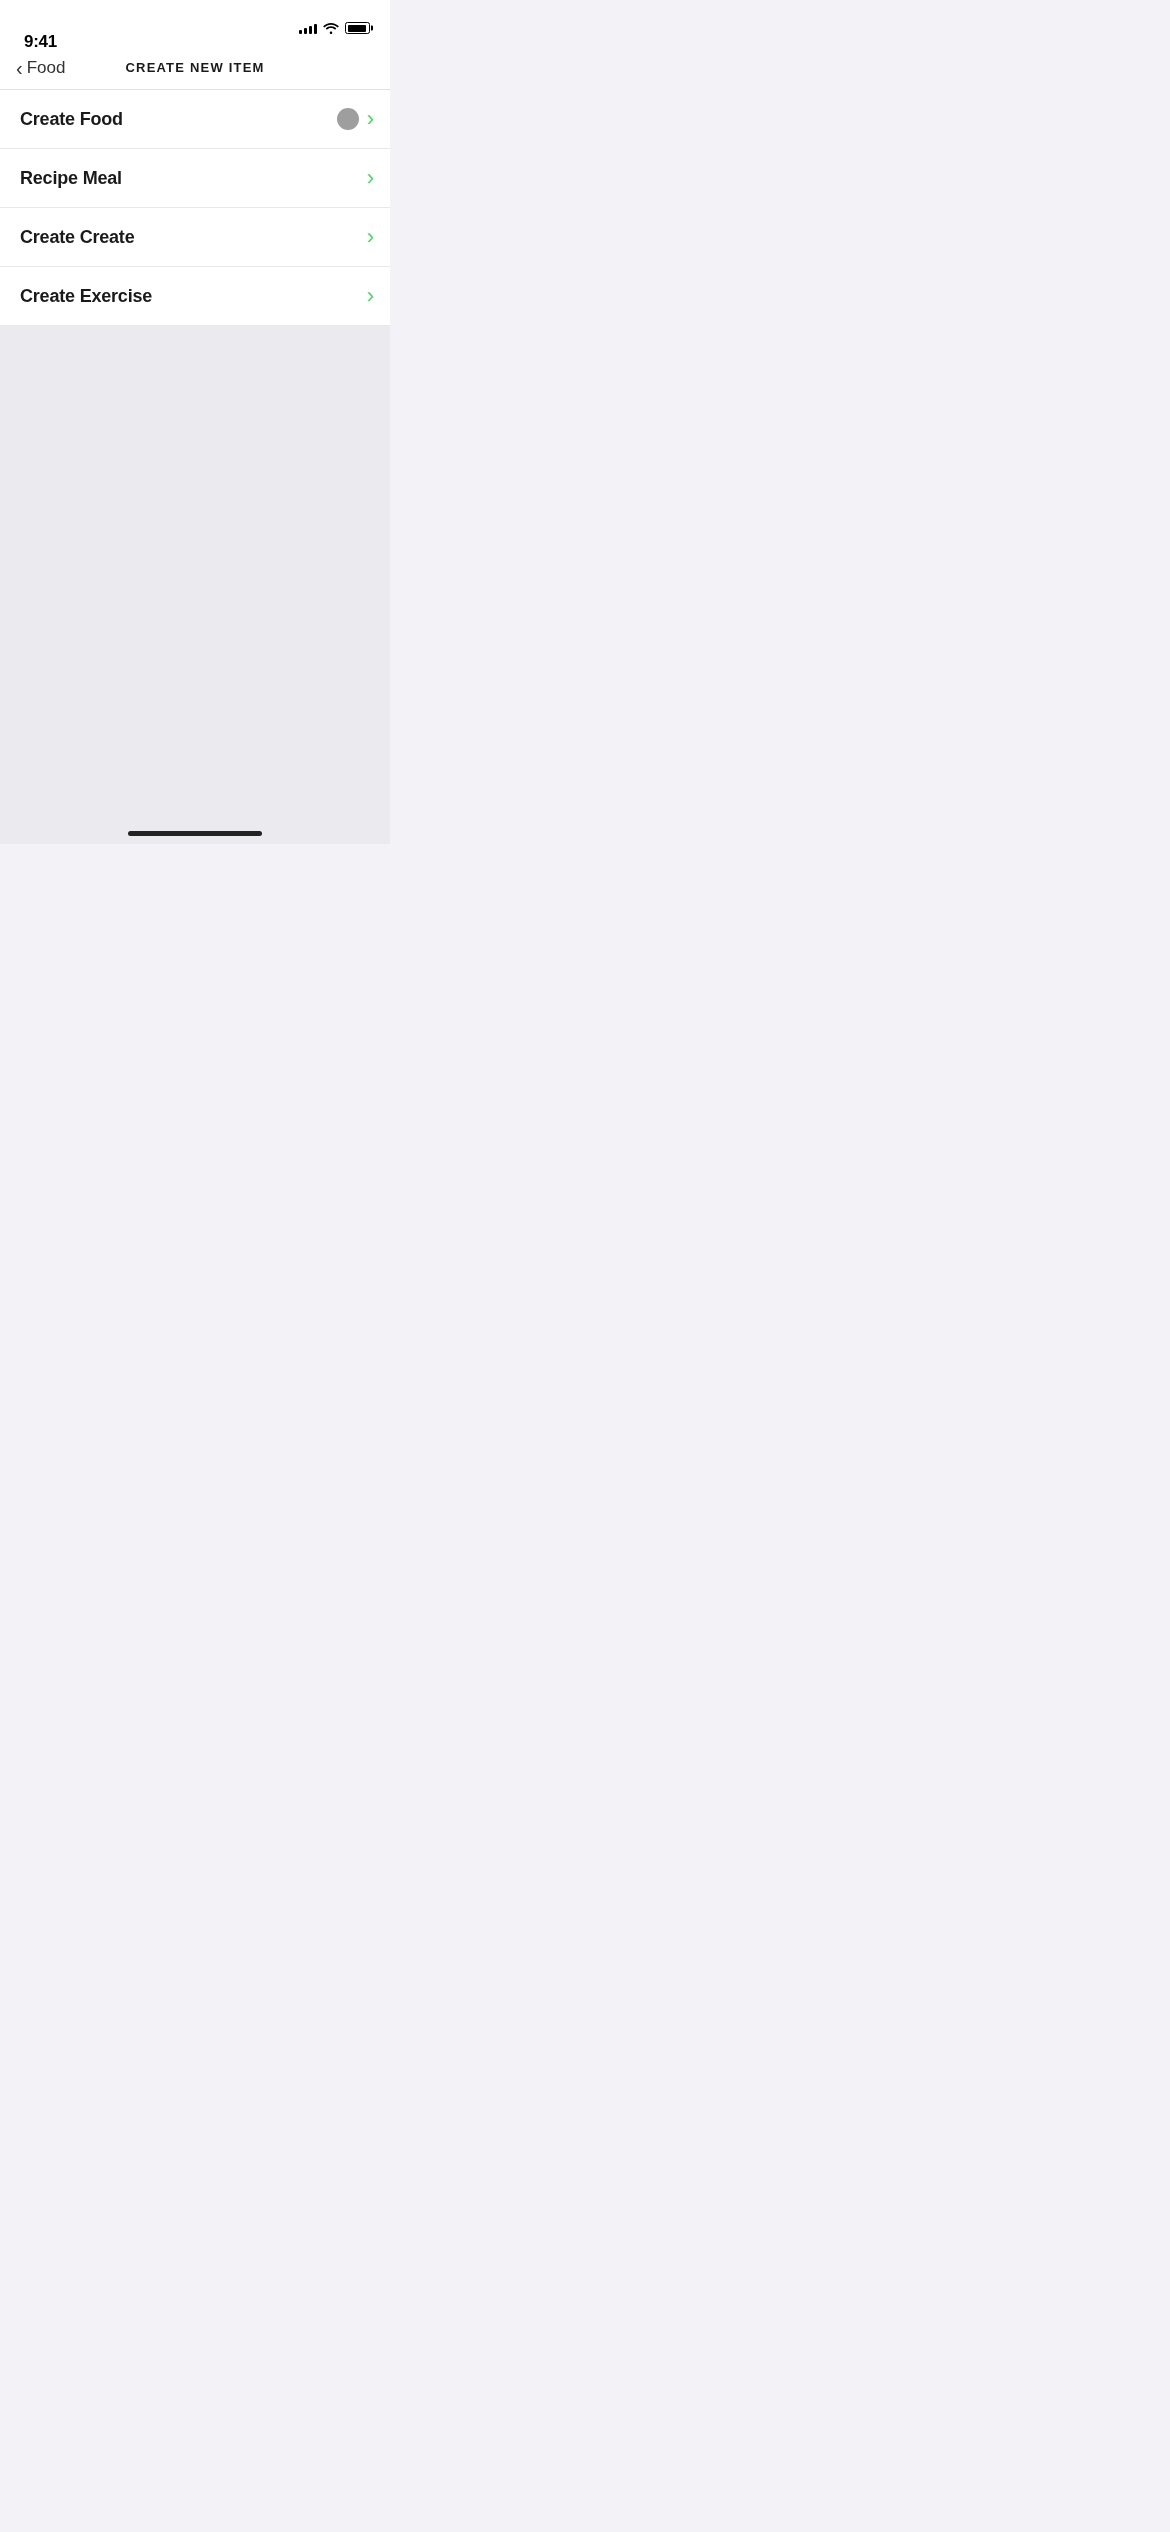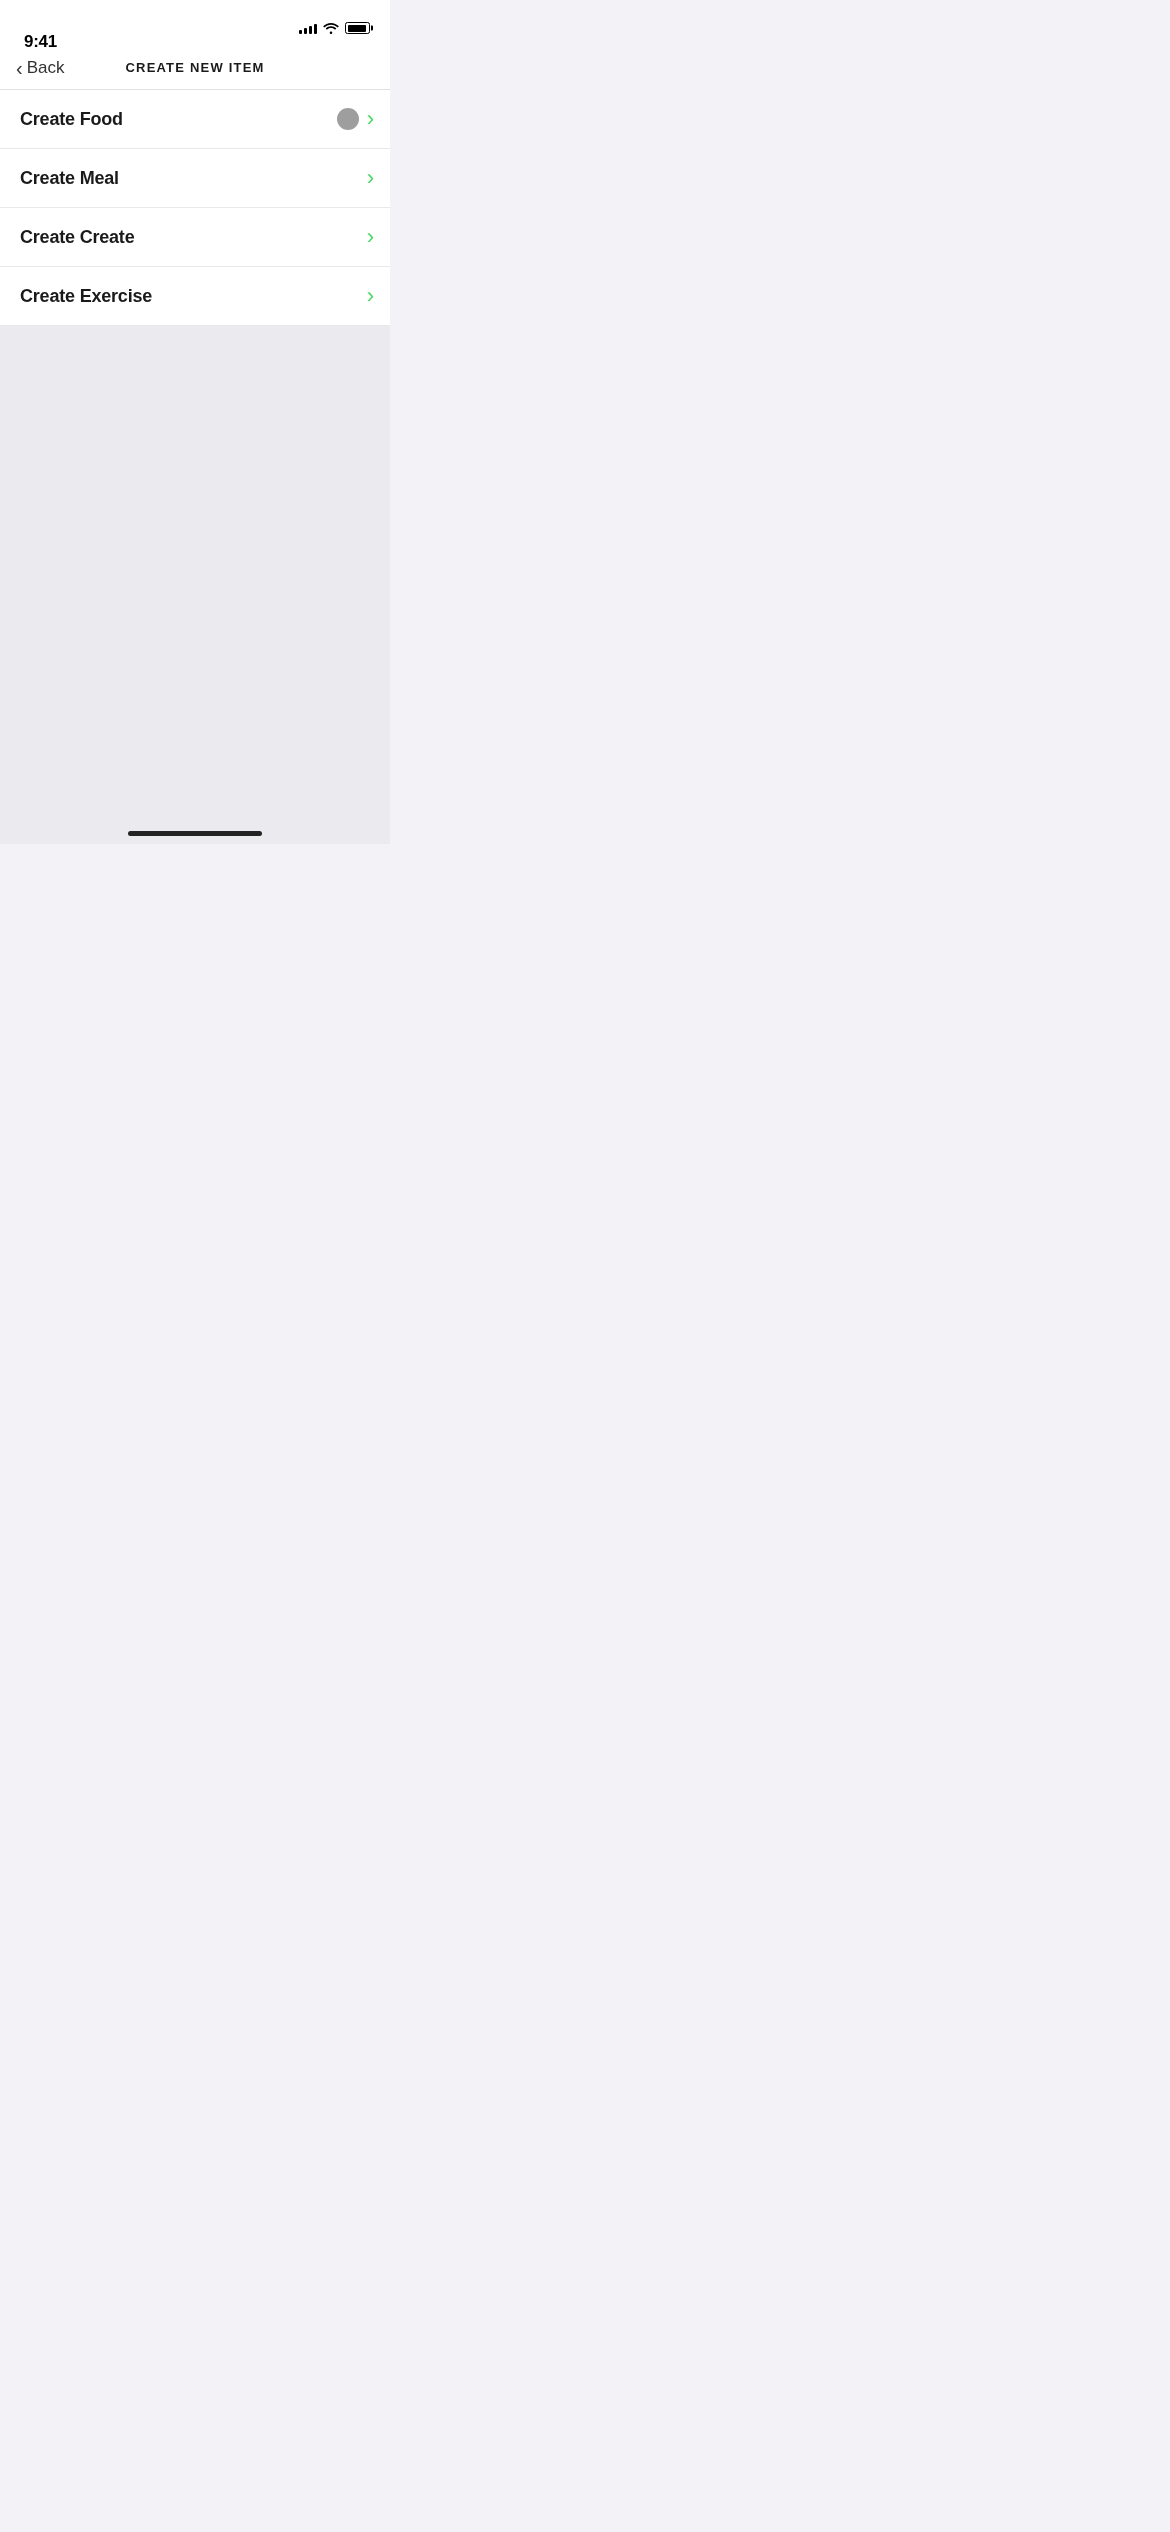--- a/index.html
+++ b/index.html
@@ -222,35 +222,35 @@
 
     <div class="battery-icon">
       <div class="battery-fill"></div>
     </div>
   </div>
 </div>
 
 <div class="nav-bar">
   <div class="back-button">
     <span class="back-chevron">‹</span>
-    <span class="back-label">Back</span>
+    <span class="back-label">Food</span>
   </div>
   <span class="nav-title">CREATE NEW ITEM</span>
 </div>
 
 <div class="menu-container">
   <div class="menu-item">
     <span class="menu-item-label">Create Food</span>
     <div class="menu-item-right">
       <div class="drag-indicator"></div>
       <span class="chevron-right">›</span>
     </div>
   </div>
   <div class="menu-item">
-    <span class="menu-item-label">Create Meal</span>
+    <span class="menu-item-label">Recipe Meal</span>
     <div class="menu-item-right">
       <span class="chevron-right">›</span>
     </div>
   </div>
   <div class="menu-item">
     <span class="menu-item-label">Create Create</span>
     <div class="menu-item-right">
       <span class="chevron-right">›</span>
     </div>
   </div>

